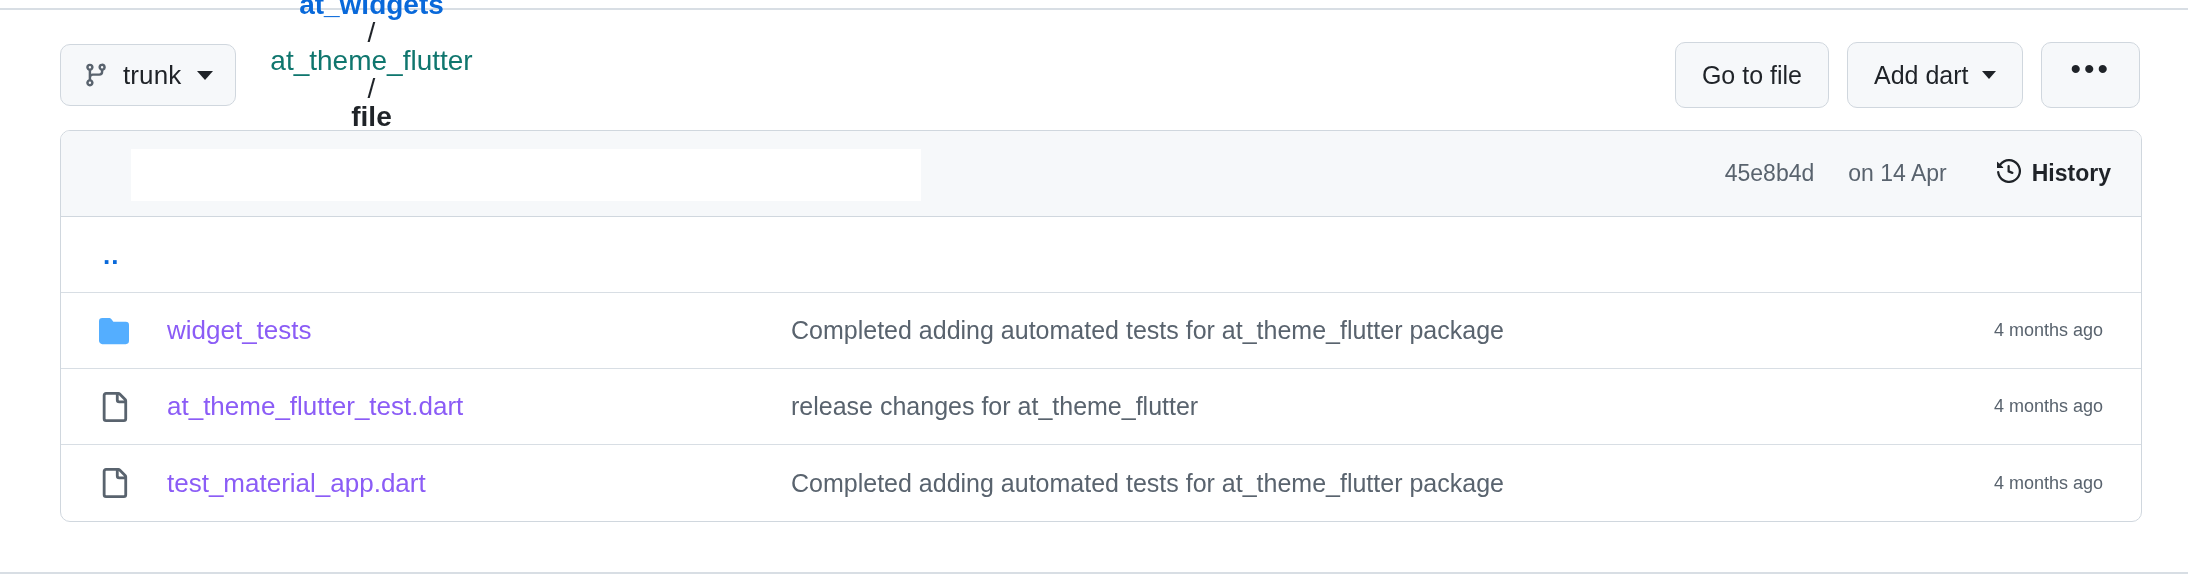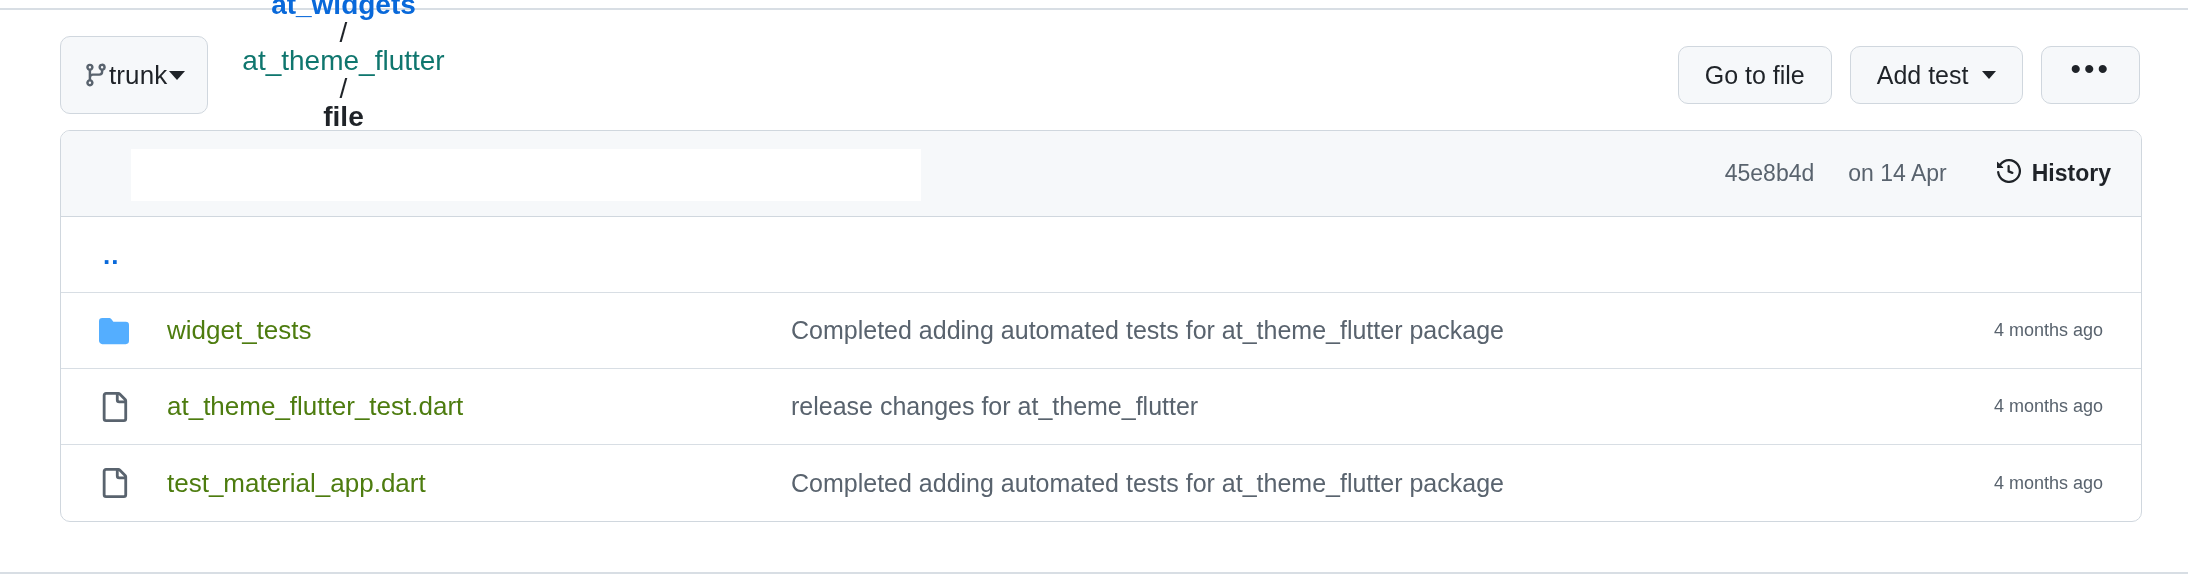--- a/index.html
+++ b/index.html
@@ -32,22 +32,22 @@
   
   .header {
     position: absolute;
     left: 60px; top: 44px;
     width: 2080px; height: 62px;
     display: flex;
     align-items: center;
   }
   .branch-btn {
     display: flex; align-items: center;
-    gap: 0;
-    height: 78px;
+    gap: 14px;
+    height: 62px;
     padding: 0 22px 0 22px;
     border: 1px solid #d0d7de;
     border-radius: 10px;
     background: #f6f8fa;
     cursor: pointer;
   }
   .branch-btn .label {
     font-size: 26px;
     font-weight: 400;
     color: #1f2328;
@@ -86,21 +86,21 @@
   }
   .crumb-sep-last { color: #1f2328; padding-left: 9px; font-weight: 400; }
 
   .header-actions {
     margin-left: auto;
     display: flex;
     align-items: center;
     gap: 18px;
   }
   .btn {
-    height: 58px;
+    height: 66px;
     display: flex; align-items: center; justify-content: center;
     gap: 12px;
     padding: 0 26px;
     border: 1px solid #d0d7de;
     border-radius: 10px;
     background: #f6f8fa;
     font-size: 25px;
     color: #1f2328;
     cursor: pointer;
     white-space: nowrap;
@@ -172,21 +172,21 @@
   .row-parent { height: 76px; }
   .cell-icon {
     width: 66px;
     display: flex; align-items: center;
     padding-left: 14px;
     flex: 0 0 auto;
   }
   .cell-name {
     flex: 0 0 640px;
     font-size: 26px;
-    color: #4d7c0f;
+    color: #8b5cf6;
     padding-left: 16px;
     white-space: nowrap;
     overflow: hidden;
     text-overflow: ellipsis;
   }
   .cell-msg {
     flex: 1 1 auto;
     font-size: 25px;
     color: #59636e;
     white-space: nowrap;
@@ -239,21 +239,21 @@
       <span class="crumb-sep">/</span>
       <span class="crumb-current">file</span>
       <span class="crumb-sep-last">/</span>
     </div>
 
     <div class="header-actions">
       <div class="btn">
         <span>Go to file</span>
       </div>
       <div class="btn">
-        <span>Add test</span>
+        <span>Add dart</span>
         <span class="caret"></span>
       </div>
       <div class="btn btn-dots">
         <span>•••</span>
       </div>
     </div>
   </div>
 
   <div class="table">
 

